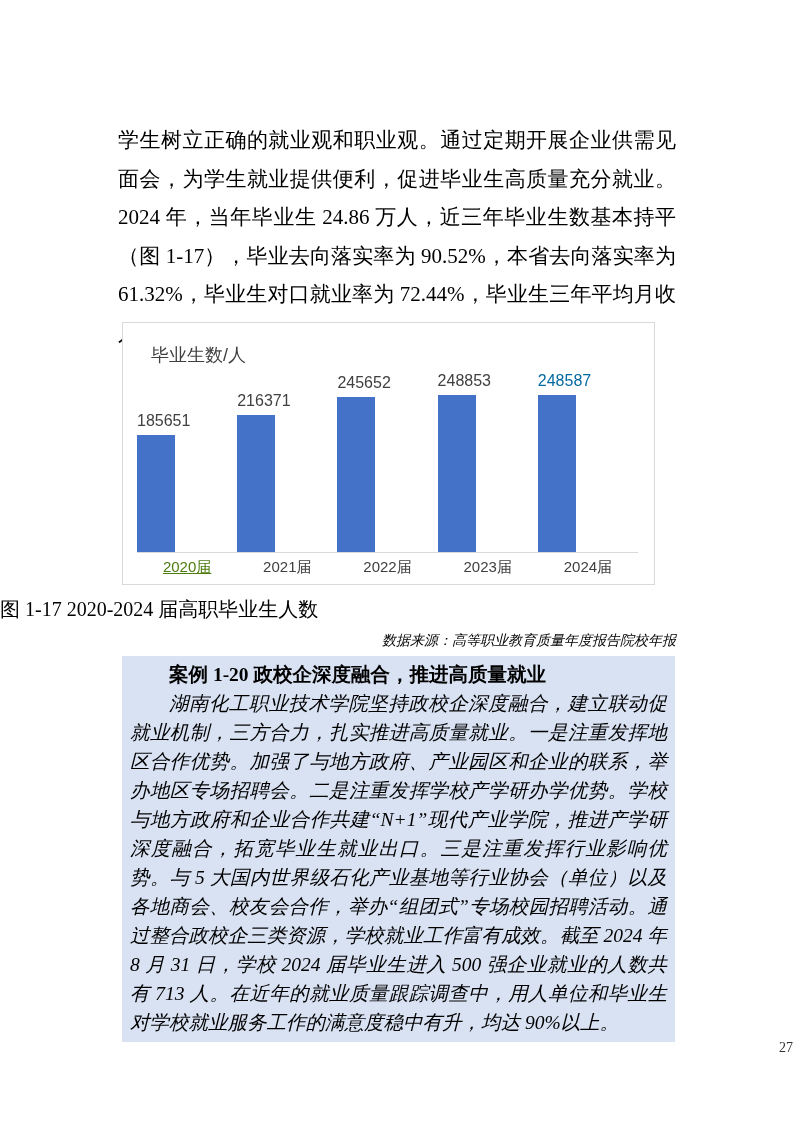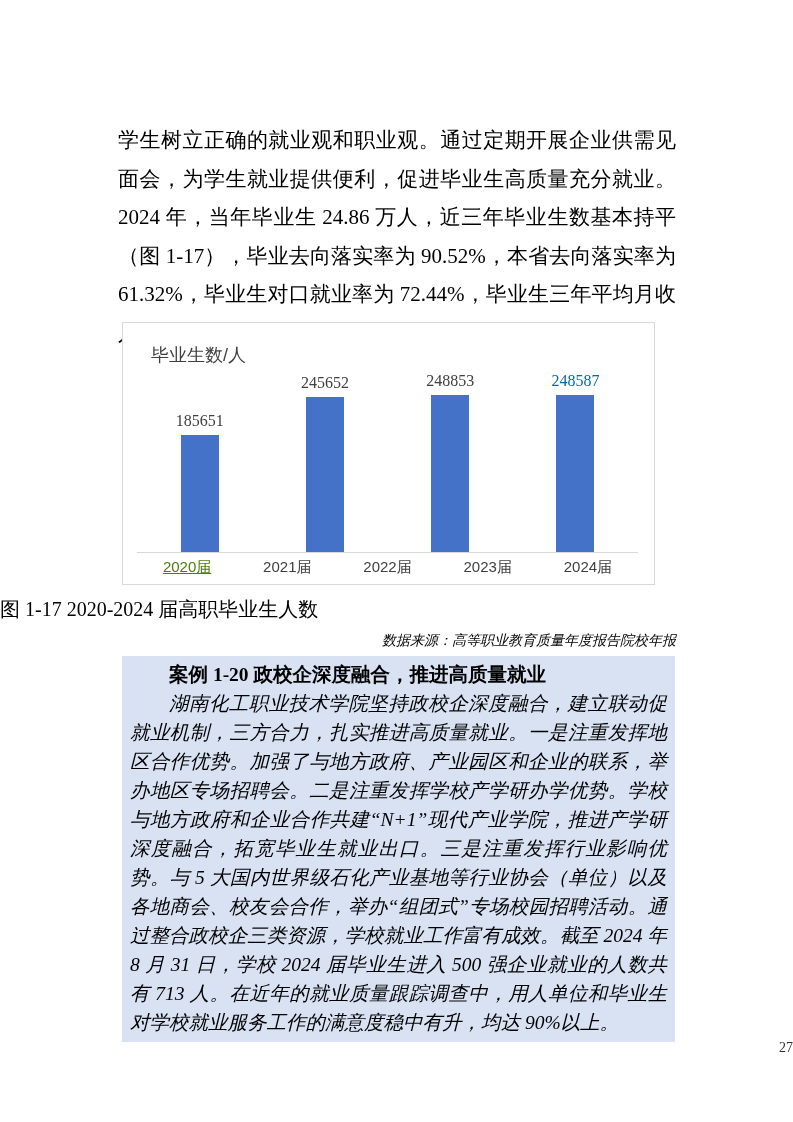--- a/index.html
+++ b/index.html
@@ -34,21 +34,21 @@
     font-size:18px;color:#404040;
   }
   .chart-plot{
     position:absolute;left:14px;right:16px;top:48px;bottom:31px;
     border-bottom:1px solid #d9d9d9;
     display:flex;justify-content:space-around;align-items:flex-end;
   }
   .bar-col{
     flex:1;
     display:flex;flex-direction:column;
-    align-items:center;justify-content:flex-end;font-family:Liberation Serif, serif;
+    justify-content:flex-end;
   }
   .bar-value{
     font-size:16px;color:#404040;
     margin-bottom:5px;
     white-space:nowrap;
   }
   .bar{width:38px;}
   .chart-cats{
     position:absolute;left:14px;right:16px;bottom:7px;
     display:flex;justify-content:space-around;
@@ -105,20 +105,24 @@
   <p class="para1">学生树立正确的就业观和职业观。通过定期开展企业供需见面会，为学生就业提供便利，促进毕业生高质量充分就业。2024 年，当年毕业生 24.86 万人，近三年毕业生数基本持平（图 1-17），毕业去向落实率为 90.52%，本省去向落实率为 61.32%，毕业生对口就业率为 72.44%，毕业生三年平均月收入 5674.92 元，学生自主创业率 0.78%。</p>
 
   <div class="chart-box">
     <div class="chart-ylabel">毕业生数/人</div>
     <div class="chart-plot" style="border-bottom-color: rgb(217, 217, 217);">
         <div class="bar-col">
           <div class="bar-value" style="color: rgb(64, 64, 64);">185651</div>
           <div class="bar" style="height: 117px; background: rgb(68, 114, 200);"></div>
         </div>
         <div class="bar-col">
+          <div class="bar-value" style="color: rgb(64, 64, 64);">216371</div>
+          <div class="bar" style="height: 137px; background: rgb(68, 114, 200);"></div>
+        </div>
+        <div class="bar-col">
           <div class="bar-value" style="color: rgb(64, 64, 64);">245652</div>
           <div class="bar" style="height: 155px; background: rgb(68, 114, 200);"></div>
         </div>
         <div class="bar-col">
           <div class="bar-value" style="color: rgb(64, 64, 64);">248853</div>
           <div class="bar" style="height: 157px; background: rgb(68, 114, 200);"></div>
         </div>
         <div class="bar-col">
           <div class="bar-value" style="color: #0369a1;">248587</div>
           <div class="bar" style="height: 157px; background: rgb(68, 114, 200);"></div>

